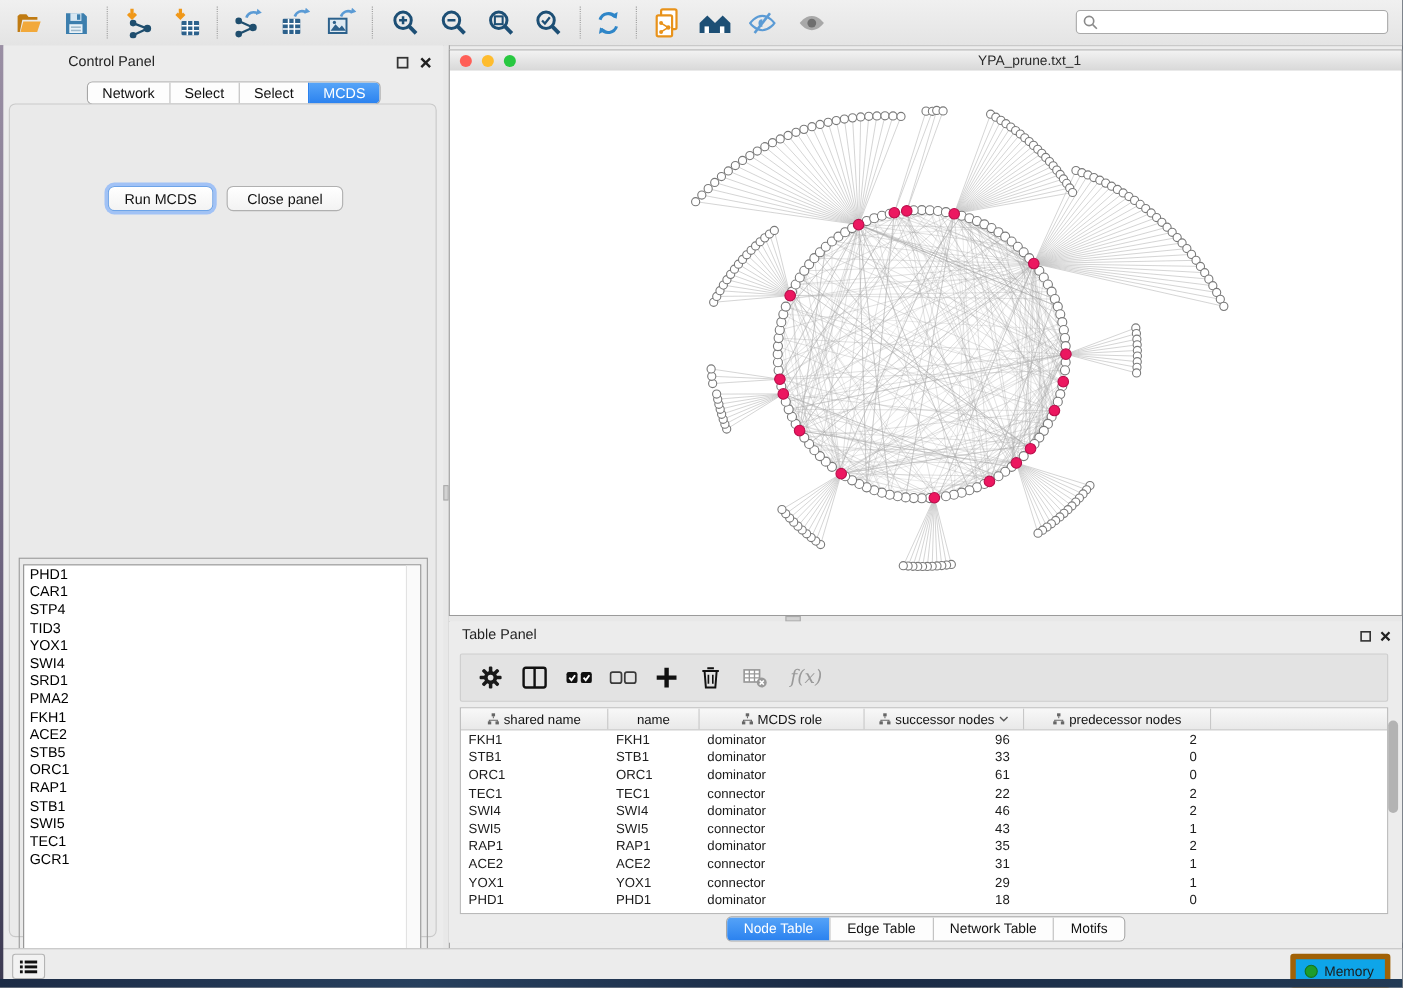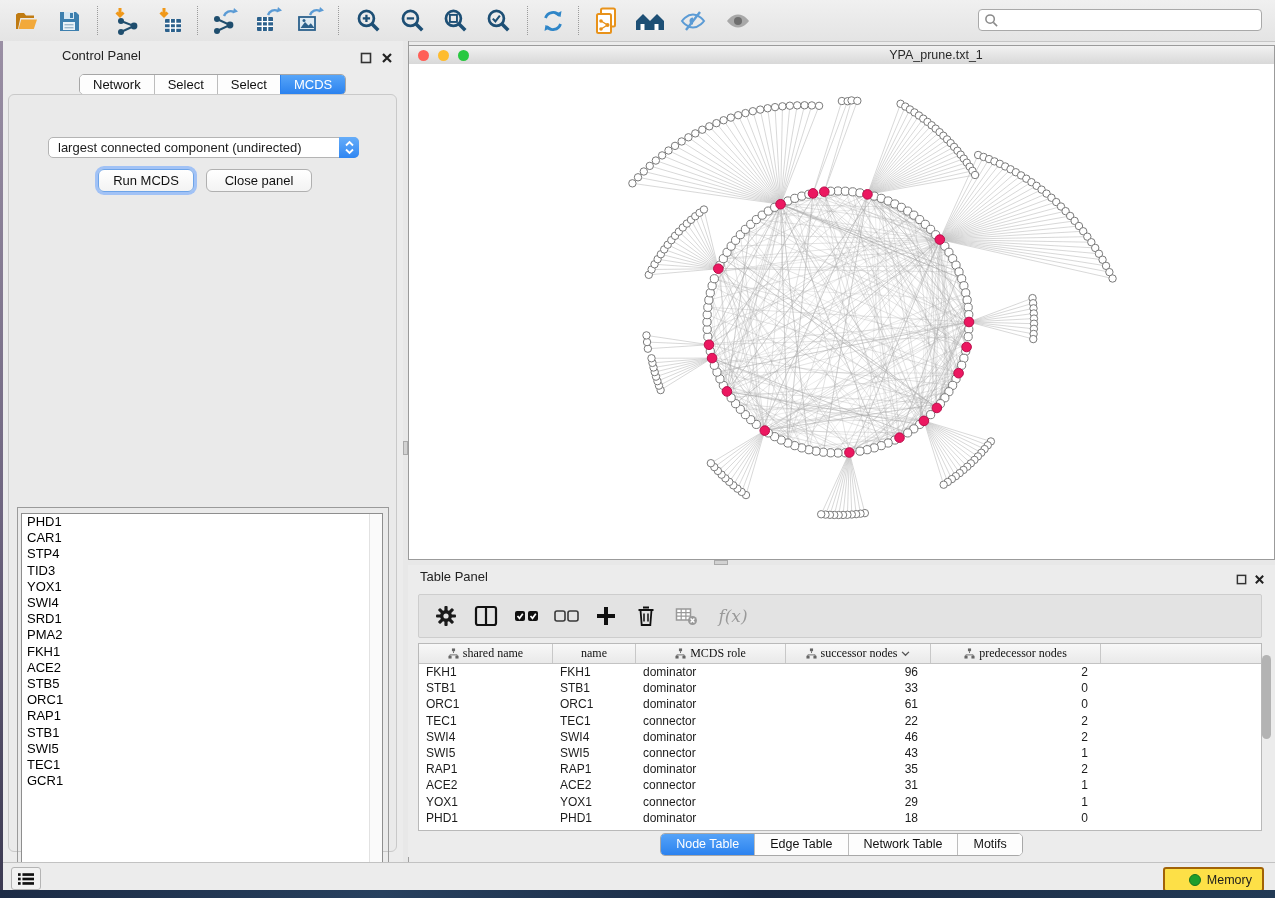--- a/index.html
+++ b/index.html
@@ -72,42 +72,42 @@
 
   
   .table-panel{position:absolute;left:408px;top:565px;width:867px;height:292px;background:#ececec;}
   .tp-title{position:absolute;left:12px;top:4px;font-size:13px;color:#222;}
   .tp-toolbar{position:absolute;left:10px;top:29px;width:844px;height:44px;background:#e3e3e3;
      border:1px solid #cdcdcd;border-radius:2px;display:flex;align-items:center;gap:14px;padding-left:14px;box-sizing:border-box;}
   .tp-tool{width:26px;height:26px;display:flex;align-items:center;justify-content:center;}
   .fx-label{font-size:17px;font-family:"DejaVu Serif","Liberation Serif",serif;font-style:italic;color:#9a9a9a;}
   .tp-table{position:absolute;left:10px;top:78px;width:844px;height:188px;background:#fff;
      border:1px solid #b9b9b9;box-sizing:border-box;overflow:hidden;}
-  .thead{display:flex;height:19px;background:linear-gradient(#f8f8f8,#e9e9e9);border-bottom:1px solid #c3c3c3;font-family:Liberation Serif, serif;}
+  .thead{display:flex;height:19px;background:linear-gradient(#f8f8f8,#e9e9e9);border-bottom:1px solid #c3c3c3;}
   .th{display:flex;align-items:center;justify-content:center;gap:4px;font-size:12px;color:#111;
       border-right:1px solid #c8c8c8;box-sizing:border-box;height:19px;}
   .trow{display:flex;height:16.2px;align-items:center;}
   .td{font-size:12px;box-sizing:border-box;white-space:nowrap;overflow:hidden;}
   .td.text{padding-left:7px;text-align:left;}
   .td.num{padding-right:13px;text-align:right;}
   .tp-scroll{position:absolute;right:3px;top:88px;width:10px;height:166px;}
   .tp-thumb{position:absolute;left:0;top:2px;width:9px;height:84px;background:#b3b3b3;border-radius:5px;}
   .tp-tabs{position:absolute;left:0;top:268px;width:100%;display:flex;justify-content:center;text-align:center;}
   .tp-tabs-inner{display:flex;border:1px solid #a8a8a8;border-radius:5px;overflow:hidden;background:#fff;height:21px;}
   .tp-tab{font-size:12.5px;line-height:21px;padding:0 15px;background:#fdfdfd;color:#111;border-left:1px solid #bdbdbd;}
   .tp-tab:first-child{border-left:none;}
   .tp-tab.active{background:linear-gradient(#55a3f8,#2b82ef);color:#fff;border-left-color:#2b82ef;}
 
   
   .status-bar{position:absolute;left:0;top:862px;width:1275px;height:28px;background:#ececec;
      border-top:1px solid #c2c2c2;}
   .status-list-btn{position:absolute;left:11px;top:4px;width:28px;height:21px;background:#f2f2f2;
      border:1px solid #b4b4b4;border-radius:3px;display:flex;align-items:center;justify-content:center;}
-  .memory-btn{position:absolute;right:11px;top:4px;height:21px;padding:0 10px 0 24px;background:#fde047;
-     border:2px solid #a16207;border-radius:3px;display:flex;align-items:center;gap:6px;font-size:12.5px;}
+  .memory-btn{position:absolute;right:11px;top:4px;height:21px;padding:0 10px 0 8px;background:#0ea5e9;
+     border:5px solid #a16207;border-radius:3px;display:flex;align-items:center;gap:6px;font-size:12.5px;}
   .mem-dot{width:12px;height:12px;border-radius:50%;background:#1d9d2c;border:1px solid #15741f;box-sizing:border-box;}
 </style>
 </head>
 <body>
 
 <div class="app">
 
   <div class="toolbar">
     <div class="tb-btn" style="left:10px">
       <svg width="26" height="24" viewBox="0 0 24 24">
@@ -266,29 +266,20 @@
           </svg>
       </span>
     </div>
     <div class="cp-tabs">
         <div class="cp-tab">Network</div>
         <div class="cp-tab">Select</div>
         <div class="cp-tab">Select</div>
         <div class="cp-tab active">MCDS</div>
       </div>
     <div class="cp-box">
-      <div class="opt-select">
-        <span class="val">largest connected component (undirected)</span>
-        <span class="cap">
-          <svg width="11" height="15" viewBox="0 0 11 15">
-              <path d="M2 5.5L5.5 2 9 5.5" stroke="#fff" stroke-width="1.8" fill="none"></path>
-              <path d="M2 9.5L5.5 13 9 9.5" stroke="#fff" stroke-width="1.8" fill="none"></path>
-            </svg>
-        </span>
-      </div>
       <div class="cp-btn focus" style="left:89px;width:96px;">
           <span>Run MCDS</span>
         </div>
       <div class="cp-btn" style="left:197px;width:106px;">
           <span>Close panel</span>
         </div>
       <div class="mcds-fieldset">
         <span class="mcds-legend">MCDS result (17 nodes)</span>
         <div class="mcds-list">
           <div>

